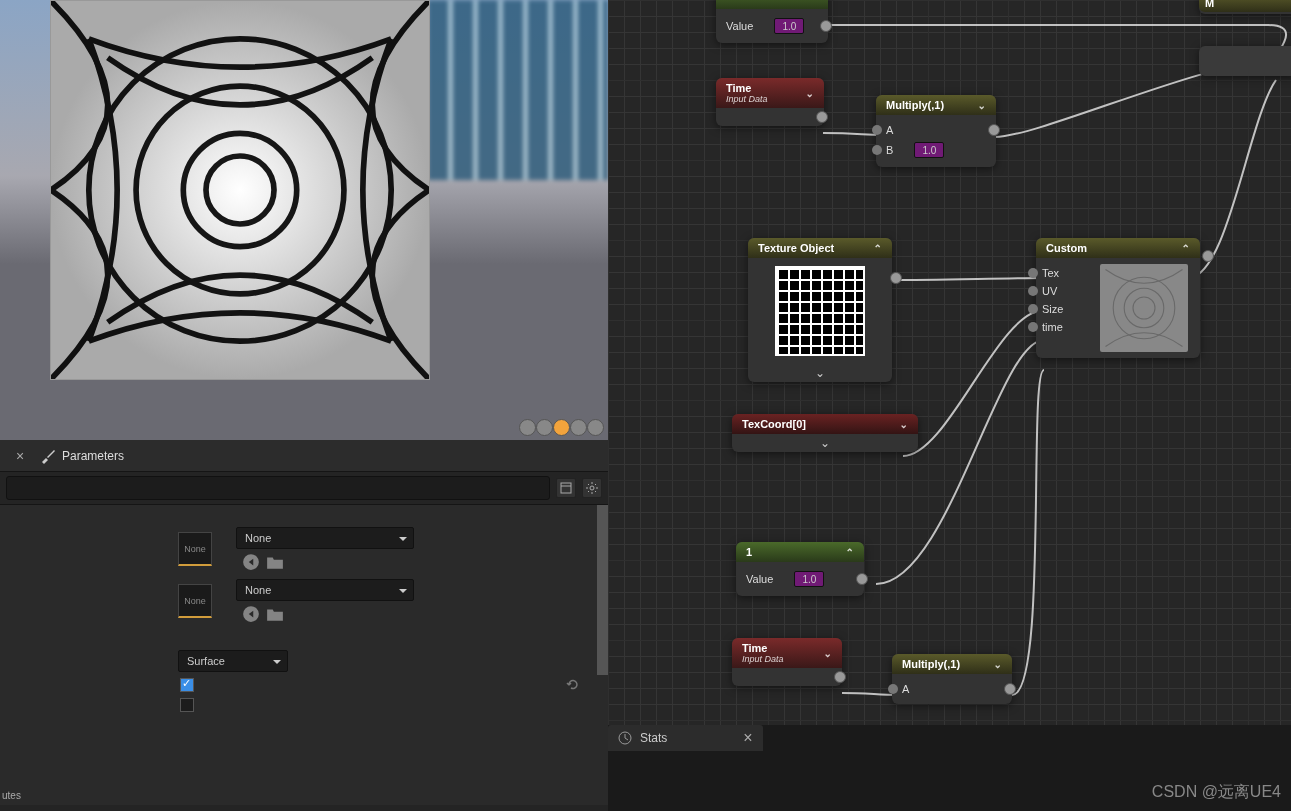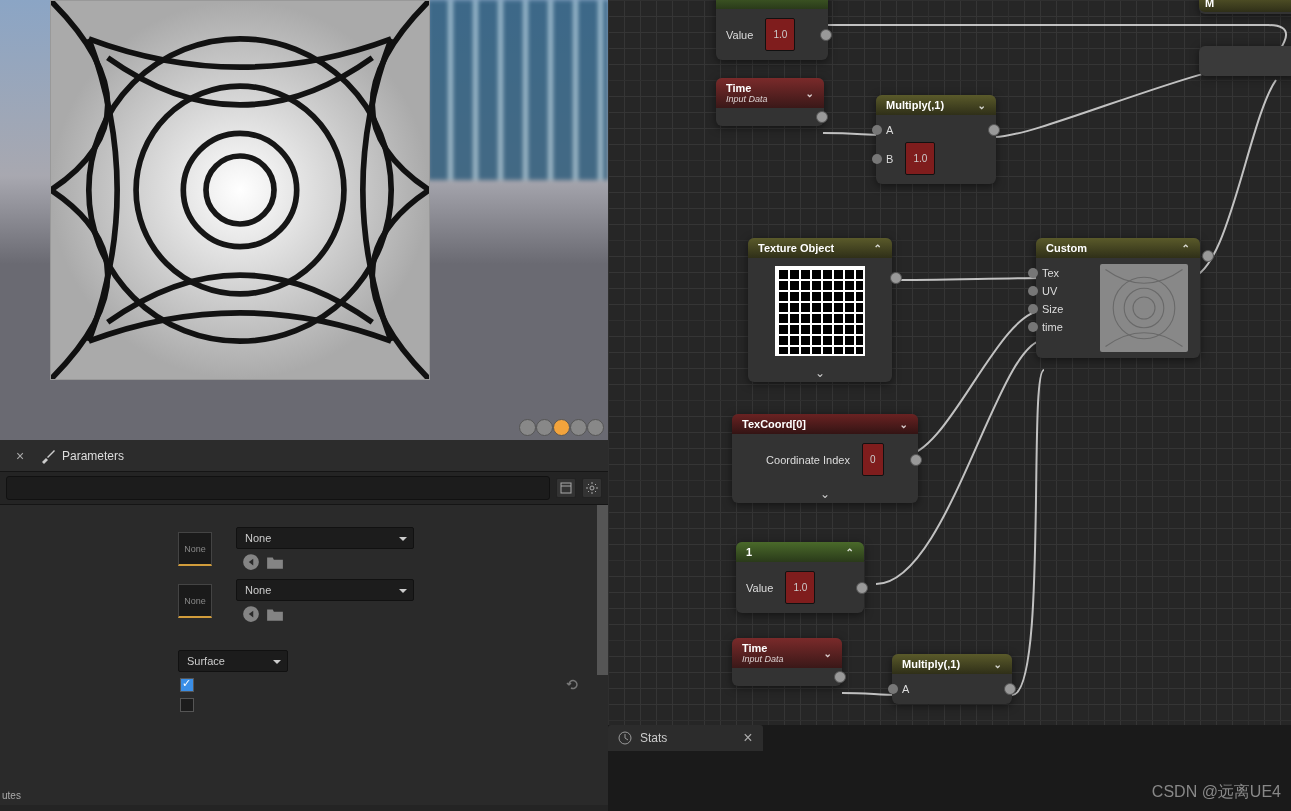--- a/index.html
+++ b/index.html
@@ -40,22 +40,22 @@
 .checkbox { width: 14px; height: 14px; background: #1c1c1c; border: 1px solid #555; margin-left: 180px; position: relative; }
 .checkbox.checked { background: #3a8ee6; }
 .checkbox.checked::after { content: "✓"; color: #fff; font-size: 11px; position: absolute; left: 1px; top: -2px; }
 
 .graph { position: absolute; left: 608px; top: 0; right: 0; height: 725px; background: #262626; background-image: linear-gradient(#2f2f2f 1px, transparent 1px), linear-gradient(90deg, #2f2f2f 1px, transparent 1px), linear-gradient(#353535 1px, transparent 1px), linear-gradient(90deg, #353535 1px, transparent 1px); background-size: 80px 80px, 80px 80px, 16px 16px, 16px 16px; overflow: hidden; }
 
 .node { position: absolute; background: #333; border-radius: 6px; box-shadow: 0 2px 8px rgba(0,0,0,0.5); min-width: 100px; }
 .node-header { padding: 4px 10px; border-radius: 6px 6px 0 0; font-size: 11px; font-weight: 600; color: #fff; display: flex; align-items: center; justify-content: space-between; }
 .node-header .chev { font-size: 10px; opacity: 0.8; }
 .node-body { padding: 6px 10px; font-size: 11px; color: #ddd; }
-.node-row { display: flex; align-items: center; gap: 12px; padding: 3px 0; position: relative; }
-.node-input-field { width: 30px; height: 33px; background: #7f1d1d; border: 1px solid #111; color: #ccc; font-size: 10px; text-align: center; border-radius: 2px; }
+.node-row { display: flex; align-items: center; gap: 21px; padding: 3px 0; position: relative; }
+.node-input-field { width: 30px; height: 16px; background: #701a75; border: 1px solid #111; color: #ccc; font-size: 10px; text-align: center; border-radius: 2px; }
 .pin-out { position: absolute; right: -14px; width: 12px; height: 12px; border-radius: 50%; background: #999; border: 1px solid #555; }
 .pin-in { position: absolute; left: -14px; width: 10px; height: 10px; border-radius: 50%; background: #777; }
 
 .hdr-green { background: linear-gradient(180deg, #4a6a2a, #2a3a1a); }
 .hdr-red { background: linear-gradient(180deg, #7a2a2a, #3a1818); }
 .hdr-olive { background: linear-gradient(180deg, #5a5a2a, #2f2f18); }
 .hdr-darkred { background: linear-gradient(180deg, #6a2222, #331414); }
 
 .texture-grid { width: 90px; height: 90px; background: #000; background-image: linear-gradient(#fff 2px, transparent 2px), linear-gradient(90deg, #fff 2px, transparent 2px); background-size: 11px 11px; border: 2px solid #fff; margin: 4px auto; }
 .expand-arrow { text-align: center; color: #ccc; font-size: 12px; padding: 2px; cursor: pointer; }
@@ -276,27 +276,20 @@
         </div>
     </div>
     <div class="expand-arrow">⌄</div>
   </div>
 
   <div class="node" style="left:124px; top:414px; width:186px">
     <div class="node-header hdr-darkred">
         <span>TexCoord[0]</span>
         <span class="chev">⌄</span>
       </div>
-    <div class="node-body">
-        <div class="node-row" style="justify-content:center">
-          <span>Coordinate Index</span>
-          <input class="node-input-field" style="width: 22px;" value="0">
-          <span class="pin-out"></span>
-        </div>
-      </div>
     <div class="expand-arrow">⌄</div>
   </div>
 
   <div class="node" style="left:128px; top:542px; width:128px">
     <div class="node-header hdr-green">
         <span>1</span>
         <span class="chev">⌃</span>
       </div>
     <div class="node-body">
         <div class="node-row">

